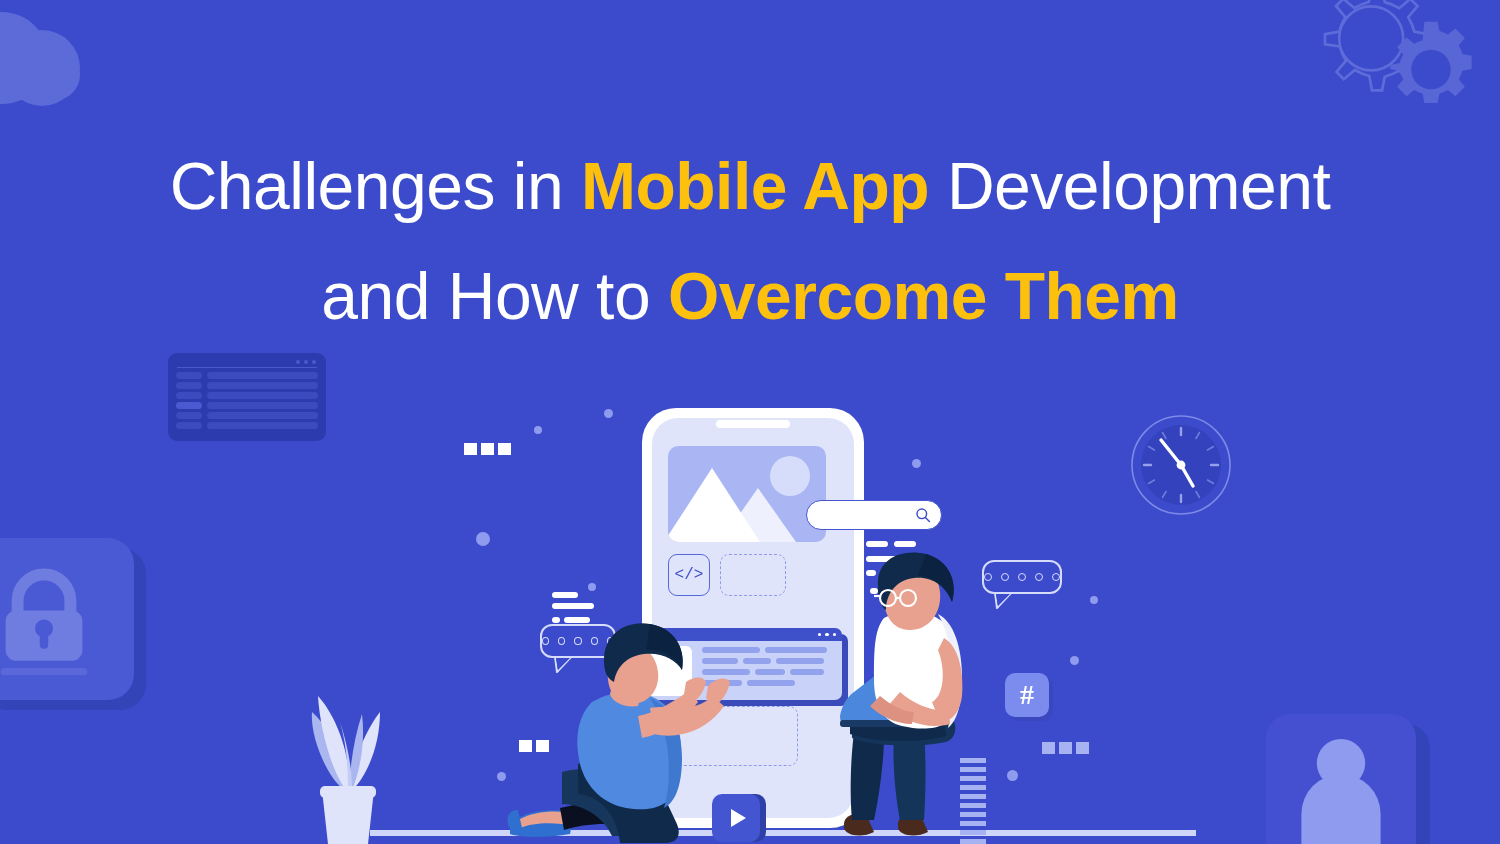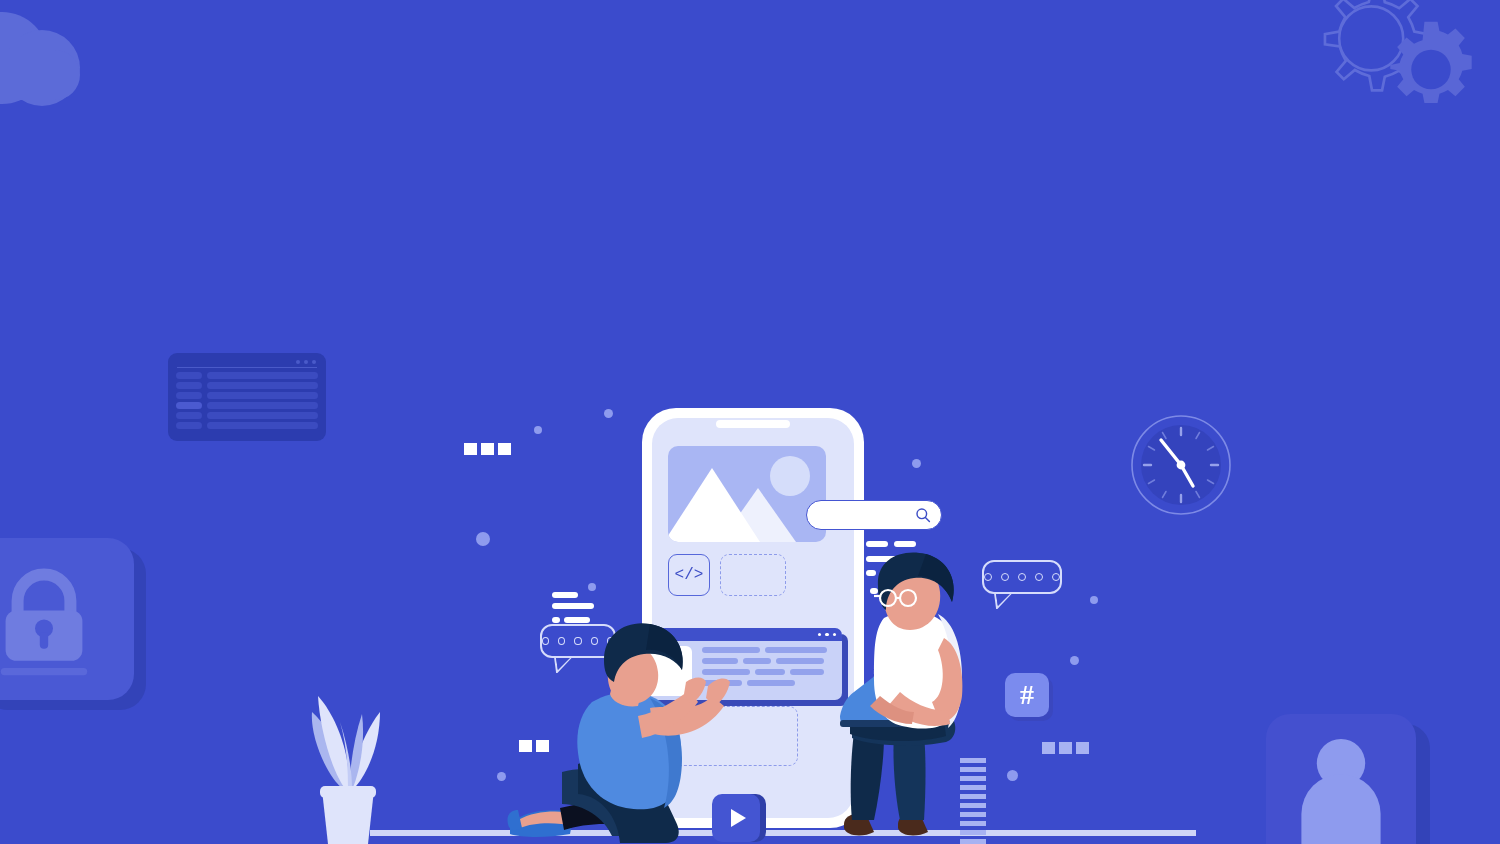--- a/index.html
+++ b/index.html
@@ -534,14 +534,18 @@
 
       <g fill="none" stroke="#ffffff" stroke-width="2.2">
         <circle cx="48" cy="46" r="8"></circle>
         <circle cx="68" cy="46" r="8"></circle>
         <line x1="56" y1="46" x2="60" y2="46"></line>
         <line x1="40" y1="44" x2="34" y2="44"></line>
       </g>
     </svg>
   </div>
 
+  <div class="headline">
+    <span class="ln"><span>Challenges in </span><span class="hl-accent">Mobile App</span><span> Development</span></span>
+    <span class="ln"><span>and How to </span><span class="hl-accent">Overcome Them</span></span>
+  </div>
 
 </div>
 
 </body></html>

